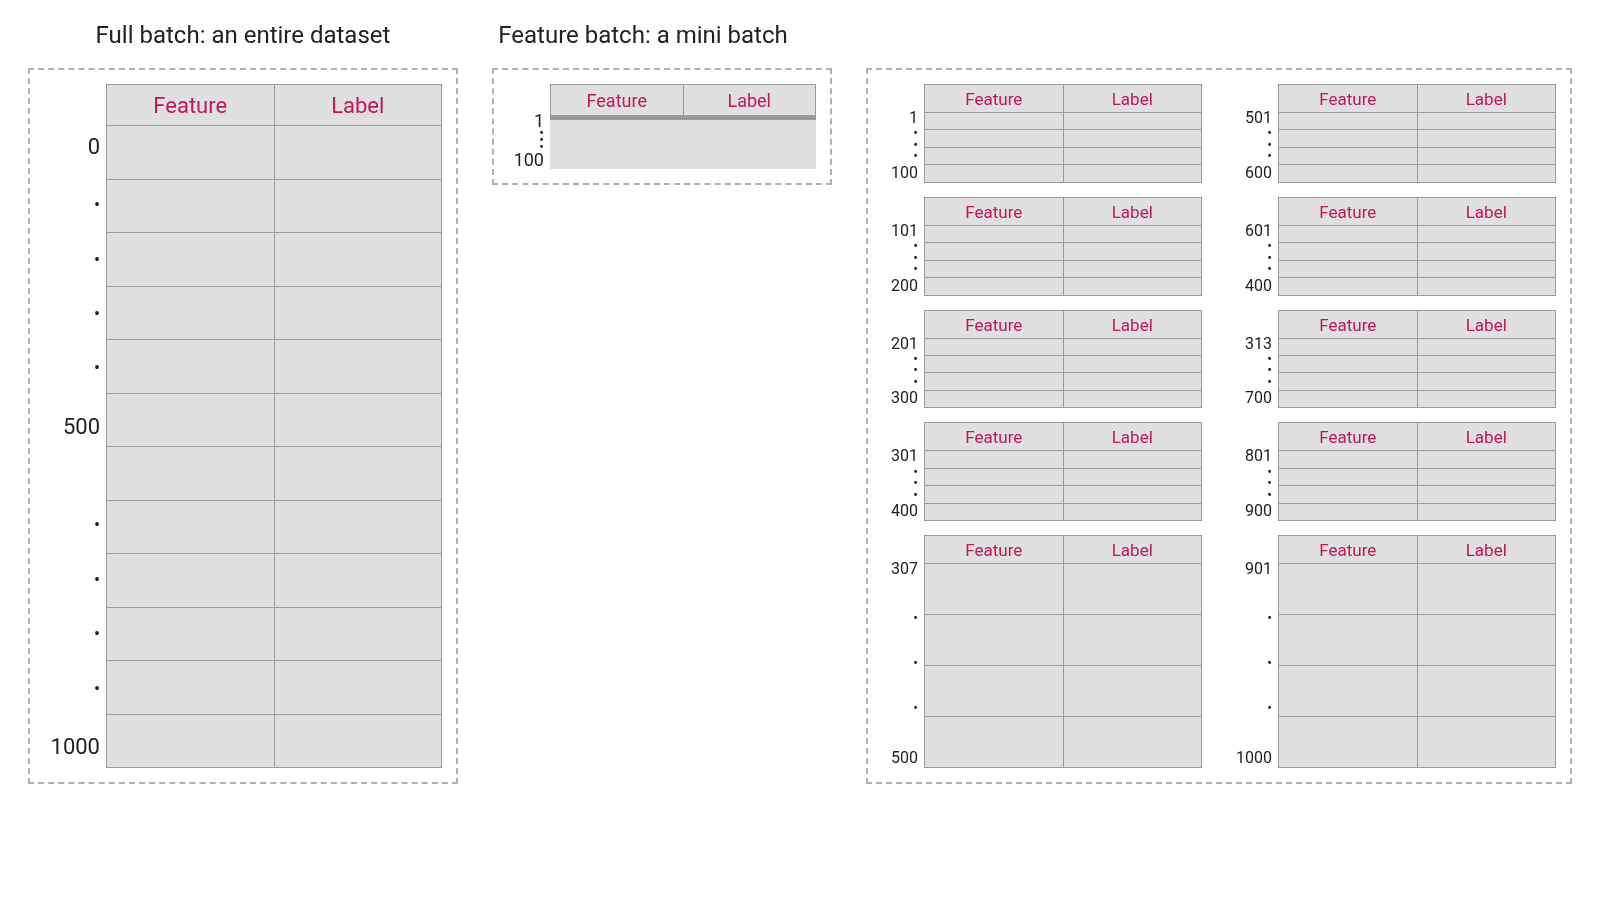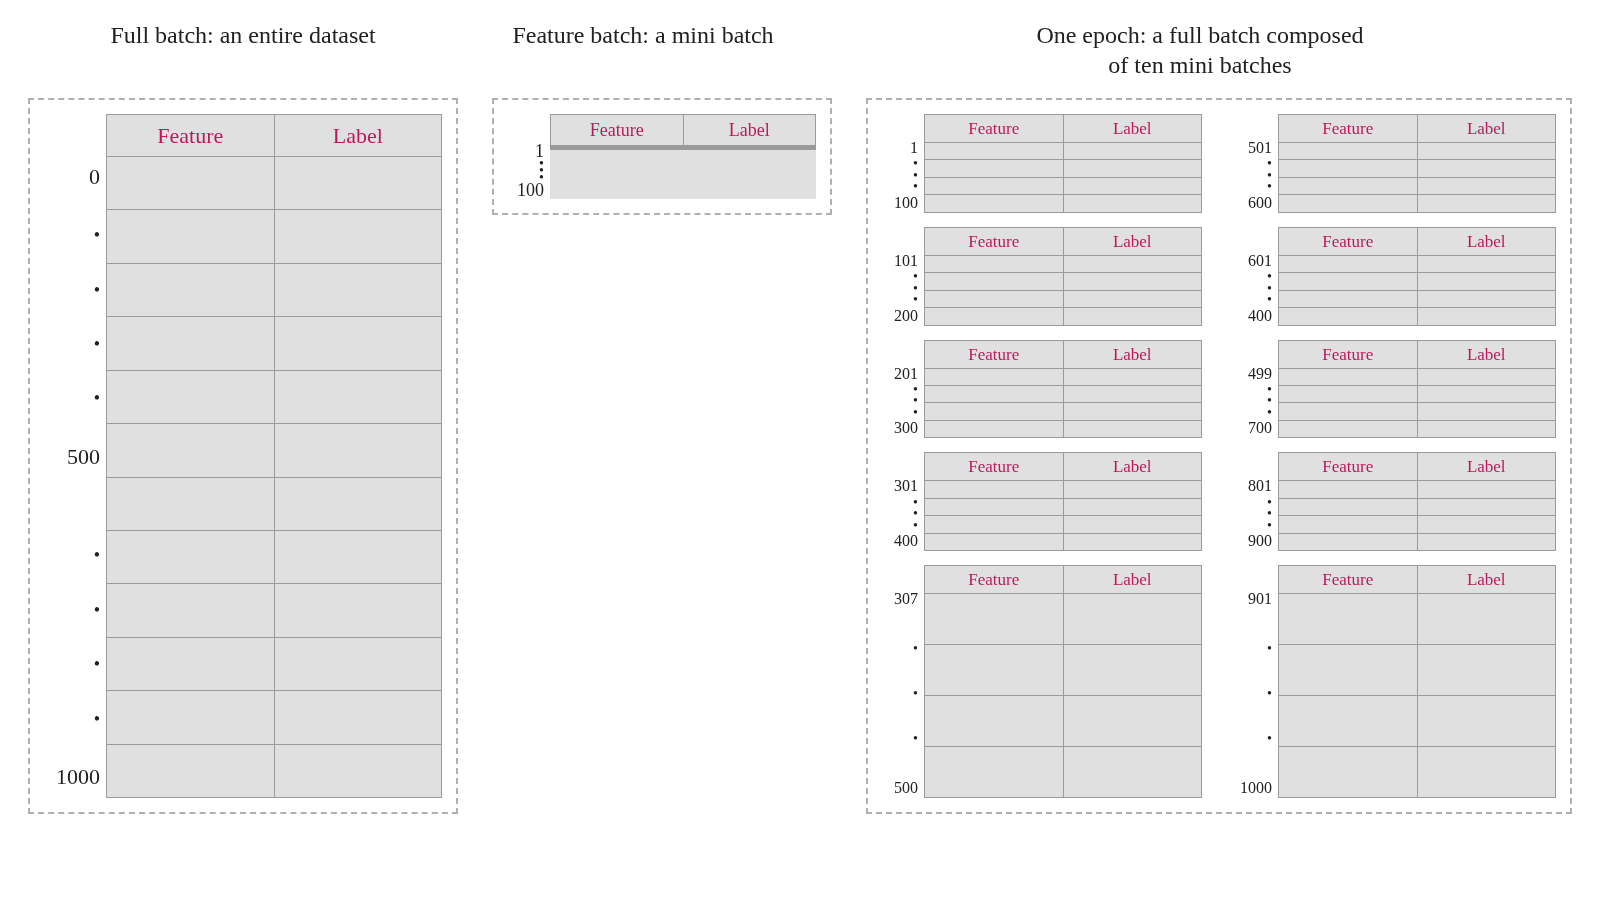--- a/index.html
+++ b/index.html
@@ -10,21 +10,20 @@
     background: #ffffff;
     font-family: Roboto, "Helvetica Neue", Arial, sans-serif;
     color: #202124;
   }
   .canvas {
     position: relative;
     width: 1600px;
     height: 644px;
     padding: 20px 28px 20px 28px;
     box-sizing: border-box;
-    font-family: Liberation Serif, serif;
   }
   .titles {
     display: flex;
     width: 100%;
     margin-bottom: 18px;
   }
   .title {
     font-size: 24px;
     line-height: 1.25;
     text-align: center;
@@ -110,21 +109,20 @@
   .panel.a .mhead > div { font-size: 22px; padding: 8px 0 7px; }
 </style>
 </head>
 <body>
 
 <div class="canvas">
 
   <div class="titles">
     <div class="title a">Full batch: an entire dataset</div>
     <div class="title b">Feature batch: a mini batch</div>
-    <div class="title c">One epoch: a full batch composed<br>of ten mini batches</div>
   </div>
 
   <div class="panels">
 
     <div class="panel a">
       <div class="block" style="height:100%">
         <div class="rowlabels" id="full-labels" style="padding-top: 52px; padding-bottom: 10px;">
             <span>0</span>
             <span class="dot">•</span>
             <span class="dot">•</span>
@@ -395,21 +393,21 @@
                 </div>
                 <div class="mrow">
                   <div></div>
                   <div></div>
                 </div>
               </div>
             </div>
           </div>
           <div class="block">
             <div class="rowlabels" style="padding-top: 26px; padding-bottom: 2px;">
-              <span>499</span>
+              <span>313</span>
               <span class="dot">•</span>
               <span class="dot">•</span>
               <span class="dot">•</span>
               <span>700</span>
             </div>
             <div class="mtable">
               <div class="mhead">
                 <div>Feature</div>
                 <div>Label</div>
               </div>

